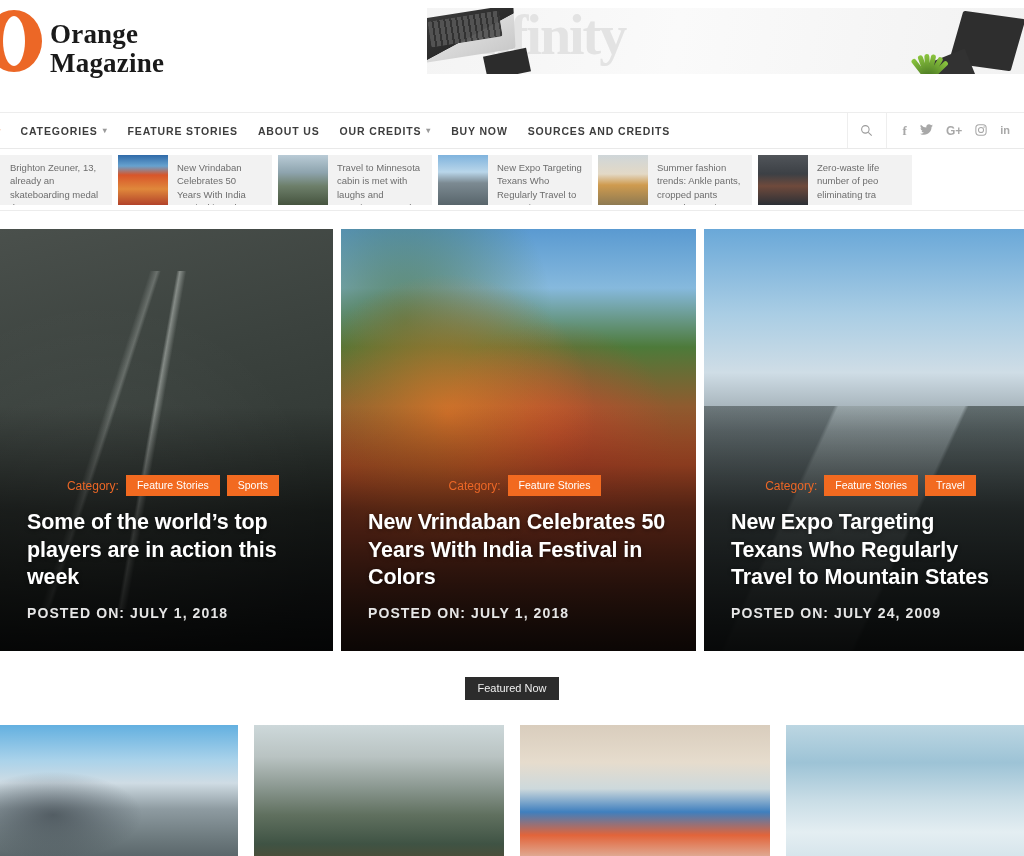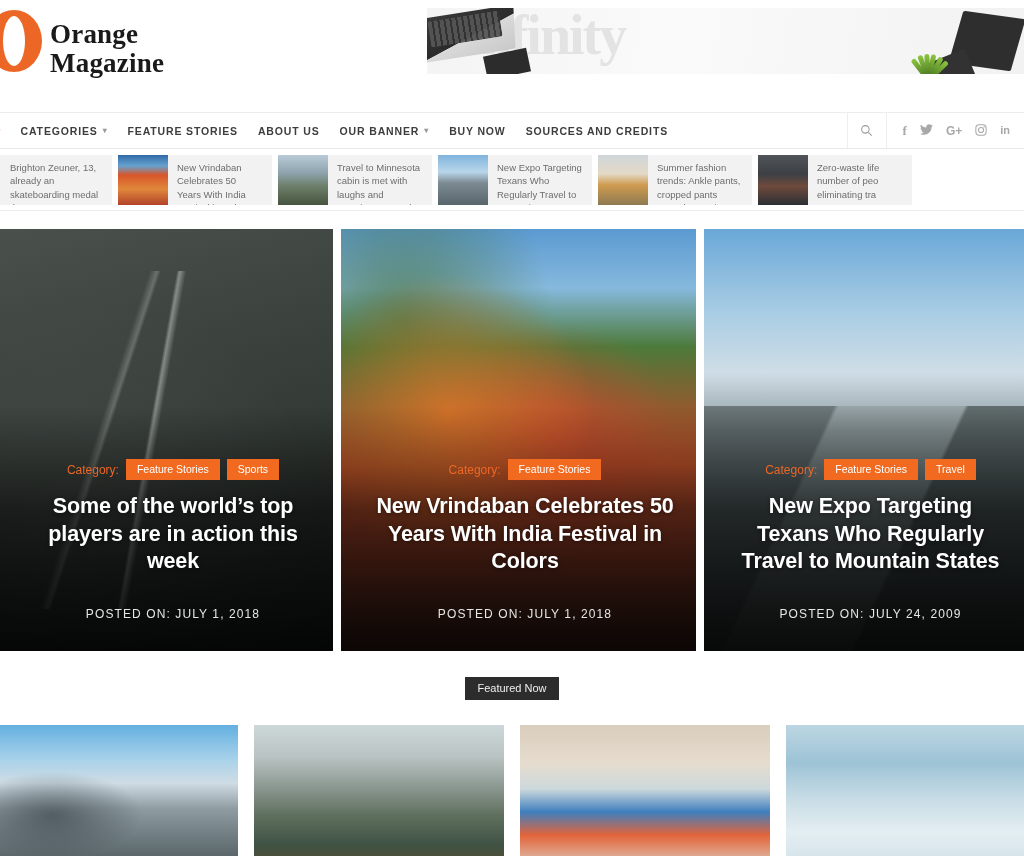--- a/index.html
+++ b/index.html
@@ -300,21 +300,21 @@
     background:
       linear-gradient(115deg, rgba(60,70,70,.55) 0 30%, rgba(110,120,115,.3) 31% 60%, rgba(50,60,58,.6) 61% 100%);
   }
   .hero-shade {
     position: absolute; left:0; right:0; bottom:0; height: 58%;
     background: linear-gradient(to bottom, rgba(0,0,0,0) 0%, rgba(0,0,0,.55) 42%, rgba(0,0,0,.88) 100%);
   }
   .hero-meta {
     position: absolute;
     left: 13px; right: 0; bottom: 30px;
-    text-align: center;
+    text-align: left;
     padding: 0 14px;
   }
   .cat-row {
     display: flex;
     align-items: center;
     justify-content: center;
     gap: 7px;
     margin-bottom: 13px;
   }
   .cat-label {
@@ -332,24 +332,24 @@
   .hero-title {
     color: #ffffff;
     font-size: 21.5px;
     font-weight: bold;
     line-height: 1.28;
     letter-spacing: -0.1px;
     text-shadow: 0 1px 4px rgba(0,0,0,.45);
   }
   .hero-date {
     color: #e6e6e6;
-    font-size: 12px;
-    font-weight: normal;
+    font-size: 14px;
+    font-weight: bold;
     letter-spacing: 1.1px;
-    margin-top: 31px;
+    margin-top: 13px;
   }
 
   
   .featured-bar {
     height: 74px;
     display: flex;
     align-items: center;
     justify-content: center;
   }
   .featured-chip {
@@ -434,21 +434,21 @@
       <span>CATEGORIES</span>
       <span class="caret">▾</span>
     </div>
     <div class="nav-item">
       <span>FEATURE STORIES</span>
     </div>
     <div class="nav-item">
       <span>ABOUT US</span>
     </div>
     <div class="nav-item">
-      <span>OUR BANNER</span>
+      <span>OUR CREDITS</span>
       <span class="caret">▾</span>
     </div>
     <div class="nav-item">
       <span>BUY NOW</span>
     </div>
     <div class="nav-item">
       <span>SOURCES AND CREDITS</span>
     </div>
   </div>
 

